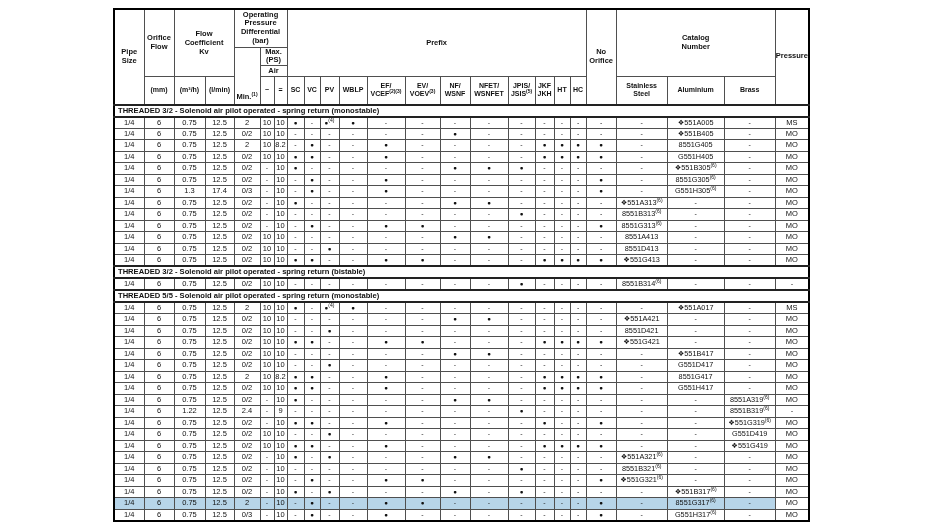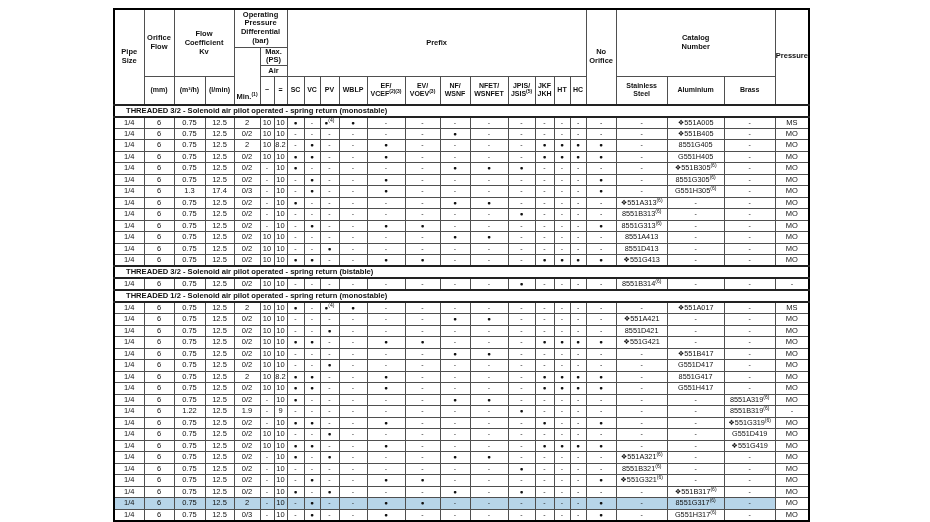--- a/index.html
+++ b/index.html
@@ -24,21 +24,21 @@
   thead { border-bottom: 2px solid #000; }
   thead tr.h1 th { height: 38px; }
   thead tr.h2 th { height: 13px; margin-top: 10px; }
   thead tr.h3 th { height: 11px; }
   thead tr.h4 th { height: 28px; font-size: 7px; }
   th.minh { vertical-align: bottom; padding-bottom: 2px; }
   sup { font-size: 5px; vertical-align: super; line-height: 0; }
   tbody td { font-size: 7.5px; height: 11.5px; line-height: 10px; }
   tr.section-row td {
     text-align: left; font-weight: bold; font-size: 7.6px;
-    padding-left: 11px; height: 10px;
+    padding-left: 3px; height: 10px;
     border-top: 2px solid #222; border-bottom: 2px solid #222;
   }
   td .dot { font-size: 6.2px; line-height: 1; }
   td.dash { color: #222; font-size: 7px; }
   td.cat { font-size: 7.3px; }
   tr.hl td { background: #b7d5e9; }
   tr.hl td:last-child { background: #ffffff; }
 </style>
 </head>
 <body>
@@ -493,21 +493,21 @@
         <td data-interactable="false" class="dash">-</td>
         <td data-interactable="false" class="dash">-</td>
         <td data-interactable="false" class="dash">-</td>
         <td data-interactable="false" class="dash">-</td>
         <td data-interactable="false" class="cat"><span>8551B314</span><sup>(6)</sup></td>
         <td data-interactable="false" class="dash">-</td>
         <td data-interactable="false" class="dash">-</td>
         <td data-interactable="false">-</td>
       </tr>
       <tr class="section-row" data-interactable="false">
-        <td data-interactable="false" colspan="24">THREADED 1/2 - Solenoid air pilot operated - spring return (monostable)</td>
+        <td data-interactable="false" colspan="24">THREADED 5/5 - Solenoid air pilot operated - spring return (monostable)</td>
       </tr>
       <tr data-interactable="true">
         <td data-interactable="false">1/4</td>
         <td data-interactable="false">6</td>
         <td data-interactable="false">0.75</td>
         <td data-interactable="false">12.5</td>
         <td data-interactable="false">2</td>
         <td data-interactable="false">10</td>
         <td data-interactable="false">10</td>
         <td data-interactable="false"><span class="dot">●</span></td>
@@ -734,21 +734,21 @@
         <td data-interactable="false" class="dash">-</td>
         <td data-interactable="false" class="dash">-</td>
         <td data-interactable="false" class="cat"><span>8551A319</span><sup>(6)</sup></td>
         <td data-interactable="false">MO</td>
       </tr>
       <tr data-interactable="true">
         <td data-interactable="false">1/4</td>
         <td data-interactable="false">6</td>
         <td data-interactable="false">1.22</td>
         <td data-interactable="false">12.5</td>
-        <td data-interactable="false">1.9</td>
+        <td data-interactable="false">2.4</td>
         <td data-interactable="false" class="dash">-</td>
         <td data-interactable="false">9</td>
         <td data-interactable="false" class="dash">-</td>
         <td data-interactable="false" class="dash">-</td>
         <td data-interactable="false" class="dash">-</td>
         <td data-interactable="false" class="dash">-</td>
         <td data-interactable="false" class="dash">-</td>
         <td data-interactable="false" class="dash">-</td>
         <td data-interactable="false" class="dash">-</td>
         <td data-interactable="false" class="dash">-</td>

